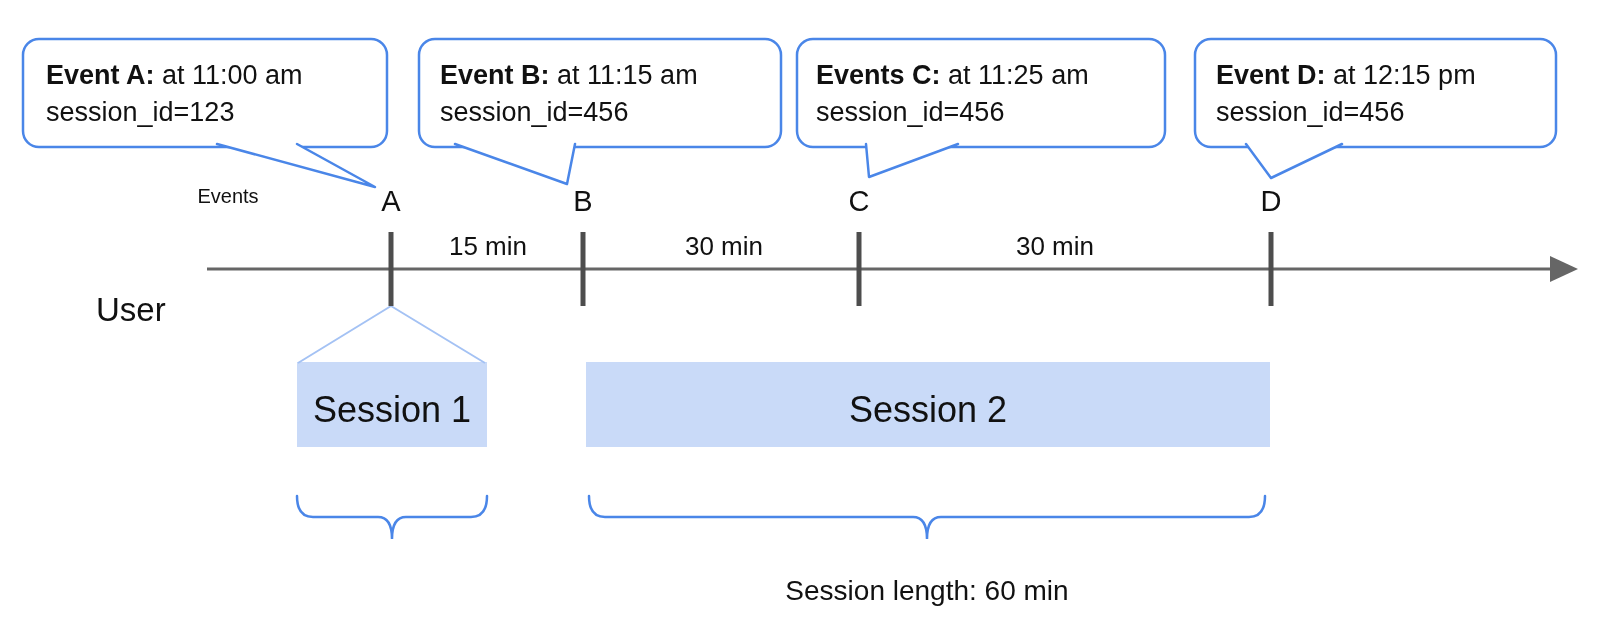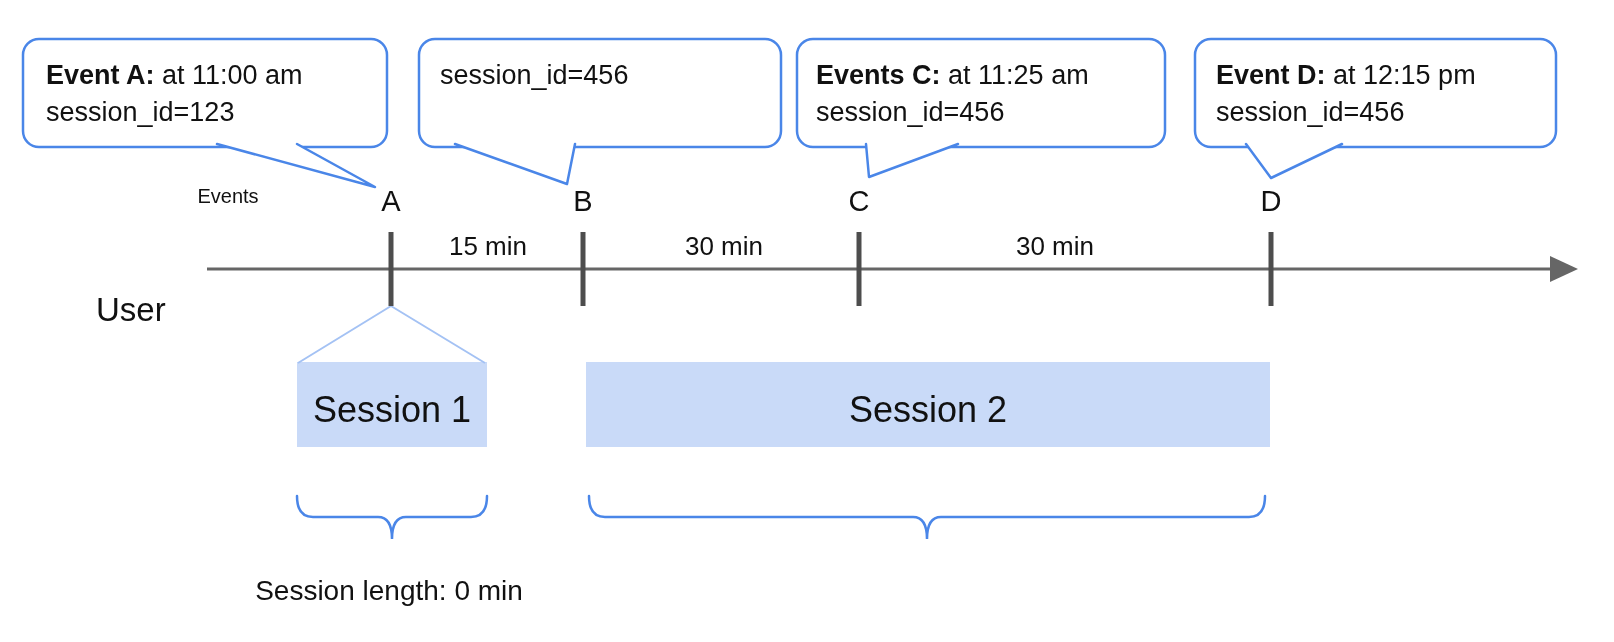--- a/index.html
+++ b/index.html
@@ -71,20 +71,21 @@
 
     <path class="brace" d="M297,496 Q297,517 313,517 L378,517 Q392,517 392,539 Q392,517 406,517 L471,517 Q487,517 487,496"></path>
     <path class="brace" d="M589,496 Q589,517 605,517 L913,517 Q927,517 927,539 Q927,517 941,517 L1249,517 Q1265,517 1265,496"></path>
   </svg>
 
   <div class="txt callout-text" style="left:46px;top:57px;">
     <div><b>Event A:</b><span> at 11:00 am</span></div>
     <div>session_id=123</div>
   </div>
   <div class="txt callout-text" style="left:440px;top:57px;">
+    <div><b>Event B:</b><span> at 11:15 am</span></div>
     <div>session_id=456</div>
   </div>
   <div class="txt callout-text" style="left:816px;top:57px;">
     <div><b>Events C:</b><span> at 11:25 am</span></div>
     <div>session_id=456</div>
   </div>
   <div class="txt callout-text" style="left:1216px;top:57px;">
     <div><b>Event D:</b><span> at 12:15 pm</span></div>
     <div>session_id=456</div>
   </div>
@@ -97,15 +98,15 @@
 
   <div class="txt gap-label cx" style="left:488px;top:219px;">15 min</div>
   <div class="txt gap-label cx" style="left:724px;top:219px;">30 min</div>
   <div class="txt gap-label cx" style="left:1055px;top:219px;">30 min</div>
 
   <div class="txt user-label" style="left:96px;top:264px;margin-top:27px;">User</div>
 
   <div class="txt session-label cx" style="left:392px;top:389px;">Session 1</div>
   <div class="txt session-label cx" style="left:928px;top:389px;">Session 2</div>
 
-  <div class="txt length-label cx" style="left:389px;top:575px;">Session length: 0 min</div>
+  <div class="txt length-label cx" style="left:927px;top:575px;">Session length: 60 min</div>
 
 </div>
 
 </body></html>

